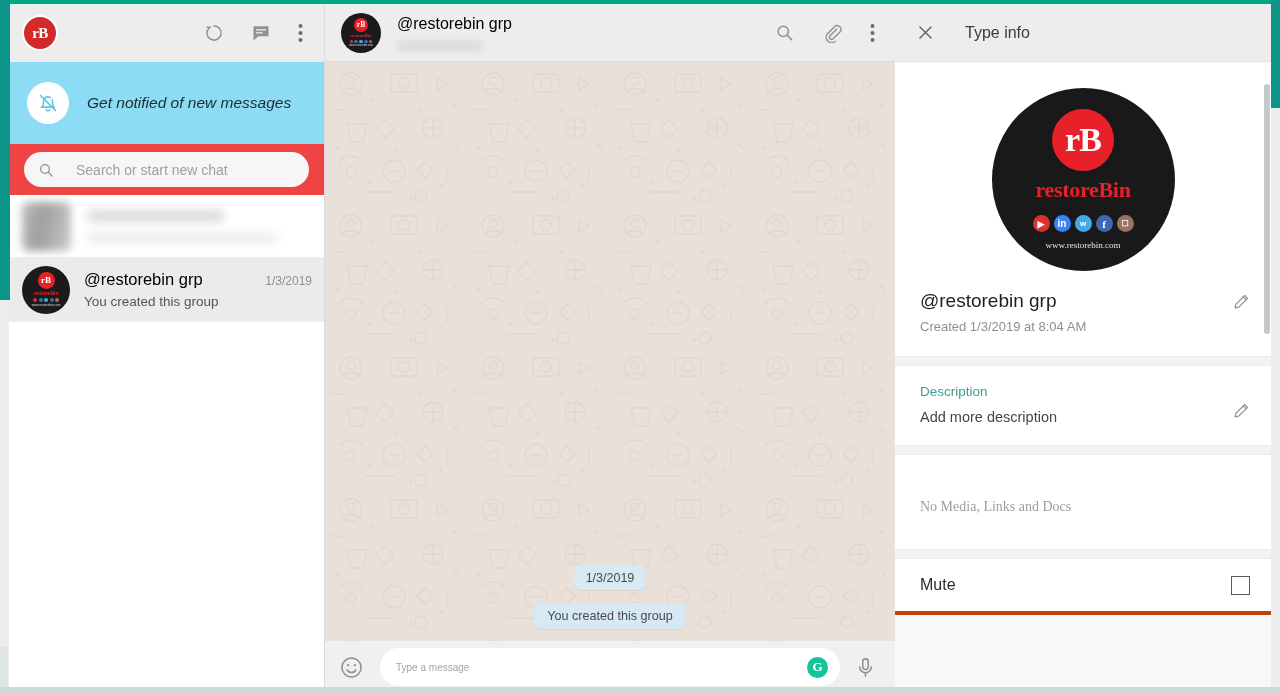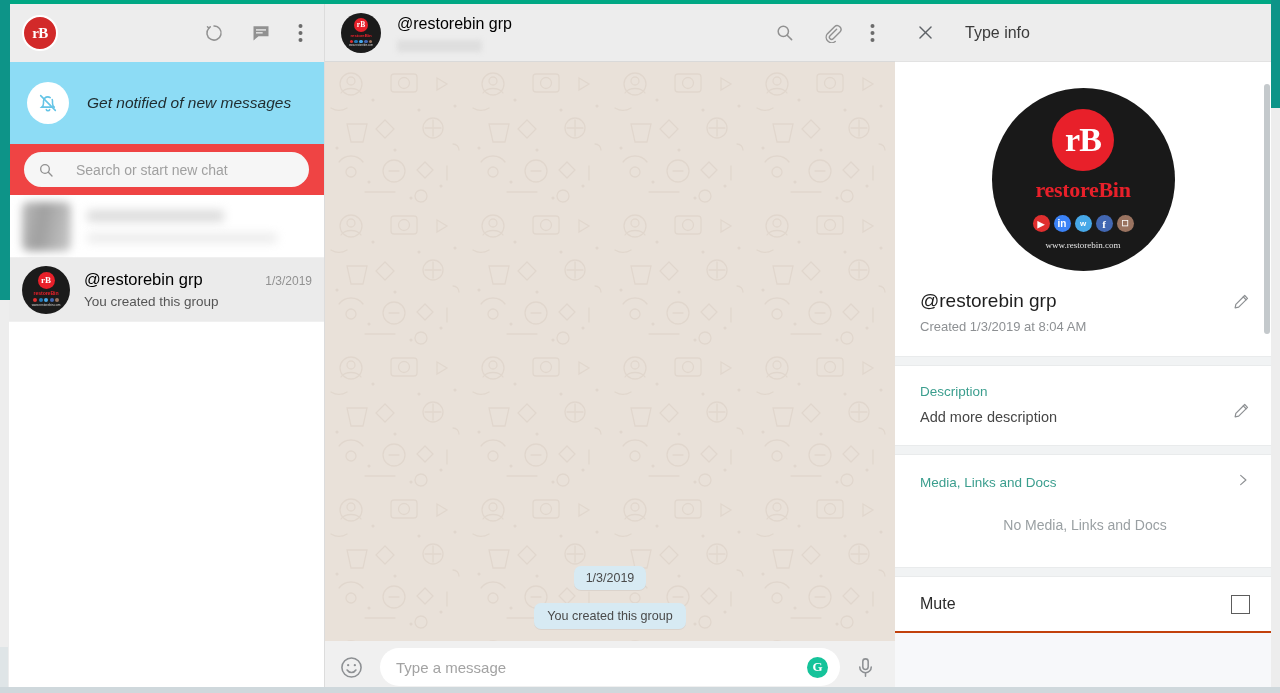--- a/index.html
+++ b/index.html
@@ -182,21 +182,21 @@
   .composer {
     height:52px; background:#f0f0f0;
     display:flex; align-items:center;
     padding:0 18px 0 14px;
   }
   .comp-input {
     flex:1; height:38px; border-radius:20px; background:#ffffff;
     margin:0 14px 0 16px; display:flex; align-items:center;
     padding:0 12px 0 16px;
   }
-  .comp-ph { font-size:15px; color:#a3a3a3; flex:1; }
+  .comp-ph { font-size:10px; color:#a3a3a3; flex:1; }
   .grammarly {
     width:21px; height:21px; border-radius:50%; background:#15c39a;
     display:flex; align-items:center; justify-content:center;
     color:#ffffff; font-family:"Liberation Serif", serif; font-weight:bold; font-size:13px;
     flex:0 0 auto; cursor:pointer;
   }
 
   
   .gi-header {
     height:58px; background:#ededed;
@@ -244,26 +244,26 @@
   .gi-created { font-size:13px; color:#8d9093; margin-top:6px; }
   .gi-pencil { margin-left:auto; color:#919191; cursor:pointer; padding-top:4px; }
 
   .gi-desc { padding:18px 21px 20px 25px; display:flex; align-items:flex-start; }
   .gi-label { font-size:13.5px; color:#3b9e8e; }
   .gi-desc-val { font-size:14.5px; color:#464646; margin-top:10px; }
 
   .gi-media { padding:18px 21px 0 25px; }
   .gi-media-top { display:flex; align-items:center; }
   .gi-chev { margin-left:auto; color:#8d9093; cursor:pointer; }
-  .gi-media-empty { text-align:center; font-size:14px; color:#9aa0a3; padding:26px 0 34px 0; }
+  .gi-media-empty { text-align:left; font-size:14px; color:#9aa0a3; padding:26px 0 34px 0;font-family:Liberation Serif, serif; }
 
   .gi-row {
     height:56px; display:flex; align-items:center;
     padding:0 21px 0 25px; cursor:pointer;
-    border-bottom:2px solid #c2410c;
+    border-bottom:4px solid #c2410c;
   }
   .gi-row-label { font-size:16px; color:#2b2b2b; }
   .gi-checkbox {
     margin-left:auto; width:19px; height:19px;
     border:1.6px solid #5c5c5c; background:#ffffff; cursor:pointer;
   }
 </style>
 </head>
 <body>
 
@@ -540,28 +540,20 @@
               <path d="M14.5 5.5l4 4"></path>
             </svg>
           </div>
         </div>
       </div>
 
       <div class="gi-gap"></div>
 
       <div class="gi-sec">
         <div class="gi-media">
-          <div class="gi-media-top">
-            <span class="gi-label">Media, Links and Docs</span>
-            <span class="gi-chev">
-              <svg width="14" height="14" viewBox="0 0 24 24" fill="none" stroke="#8d9093" stroke-width="2" stroke-linecap="round" stroke-linejoin="round">
-                <path d="M8 4l9 8-9 8"></path>
-              </svg>
-            </span>
-          </div>
           <div class="gi-media-empty">No Media, Links and Docs</div>
         </div>
       </div>
 
       <div class="gi-gap"></div>
 
       <div class="gi-sec">
         <div class="gi-row">
           <span class="gi-row-label">Mute</span>
           <span class="gi-checkbox"></span>

